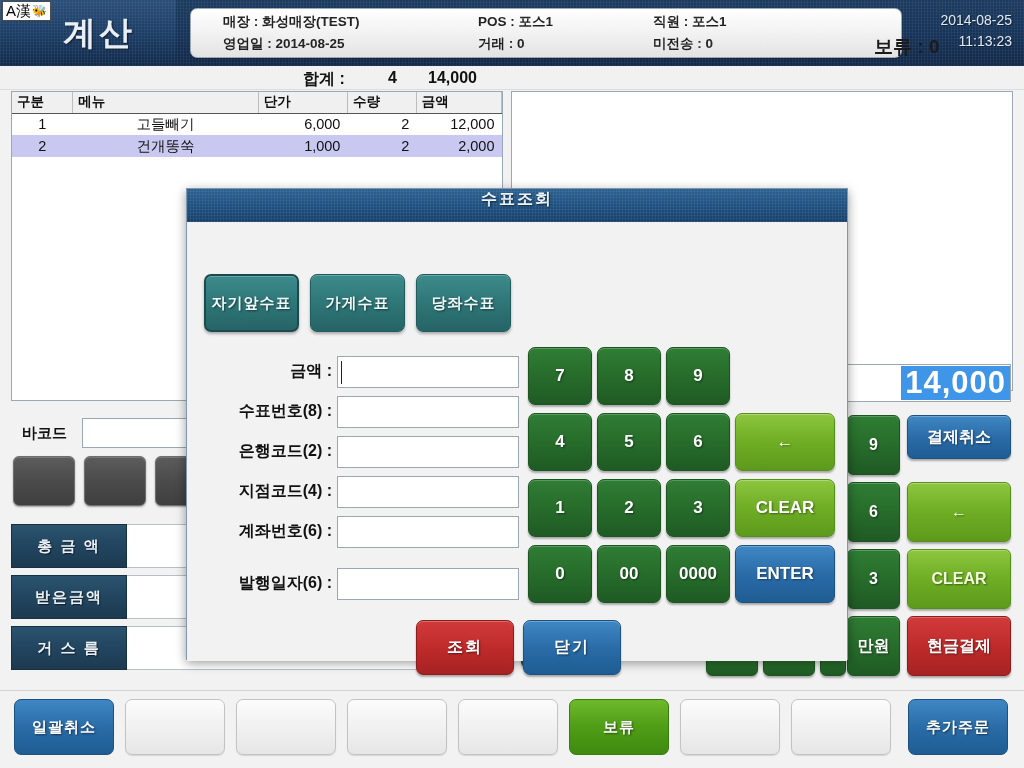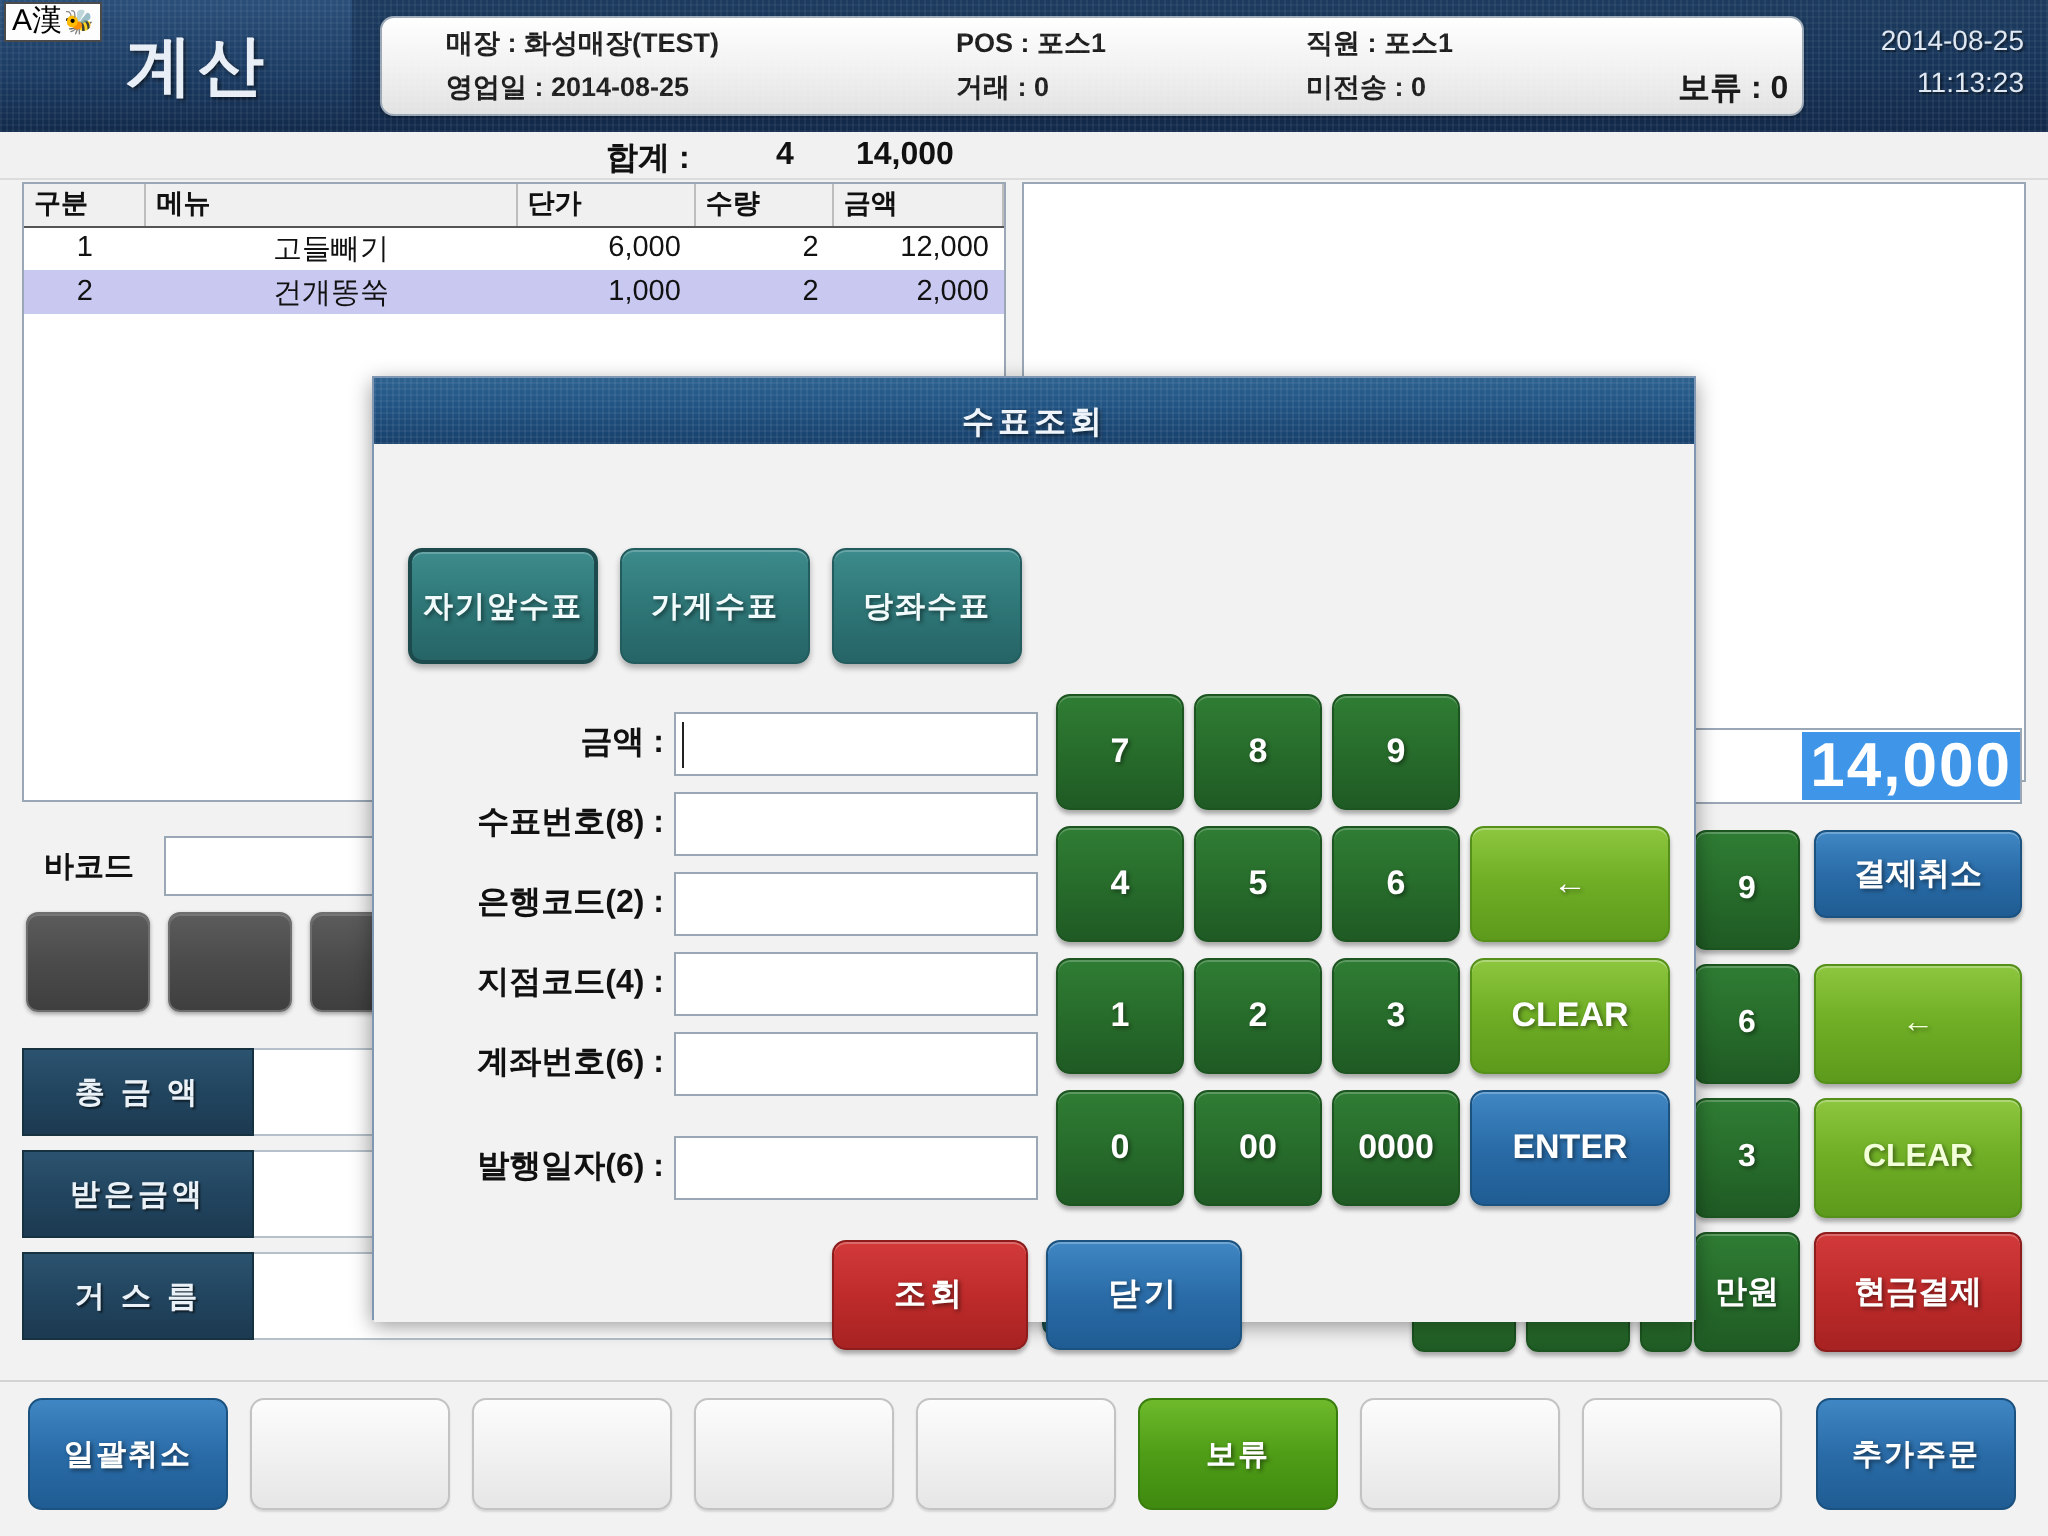--- a/index.html
+++ b/index.html
@@ -199,21 +199,21 @@
   .modal{
     position:absolute; left:186px; top:188px; width:662px; height:472px;
     background:#f2f2f2; border:1px solid #7f97b3;
     box-shadow: 0 3px 10px rgba(0,0,0,.4);
     z-index:50;
   }
   .modal-title{
     height:33px; width:100%;
     background: linear-gradient(180deg,#2d628f 0%, #215484 40%, #17406b 100%);
     position:relative; overflow:hidden;
-    display:flex; align-items:flex-end; justify-content:center;
+    display:flex; align-items:flex-start; justify-content:center;
   }
   .modal-title::after{
     content:""; position:absolute; inset:0;
     background-image: repeating-linear-gradient(90deg, rgba(255,255,255,.06) 0 1px, transparent 1px 3px),
                       repeating-linear-gradient(0deg, rgba(255,255,255,.05) 0 1px, transparent 1px 3px);
   }
   .modal-title span{
     position:relative; z-index:2;
     color:#eef4fa; font-size:16px; font-weight:bold; letter-spacing:2px;
     text-shadow:1px 1px 2px rgba(0,0,0,.6);
@@ -277,21 +277,21 @@
 
     <div class="info-panel">
       <div>매장 : 화성매장(TEST)</div>
       <div>POS : 포스1</div>
       <div>직원 : 포스1</div>
       <div>영업일 : 2014-08-25</div>
       <div>거래 : 0</div>
       <div>미전송 : 0</div>
     </div>
 
-    <div style="position:absolute;left:839px;top:34px;font-size:16px;font-weight:bold;color:#1b1b1b;z-index:3">보류 : 0</div>
+    <div style="position:absolute;left:874px;top:34px;font-size:19px;font-weight:bold;color:#1b1b1b;z-index:3">보류 : 0</div>
 
     <div class="clock">
       <div>2014-08-25</div>
       <div>11:13:23</div>
     </div>
   </div>
 
   <div class="sumrow">
     <span class="lbl">합계 :</span>
     <span class="qty">4</span>

